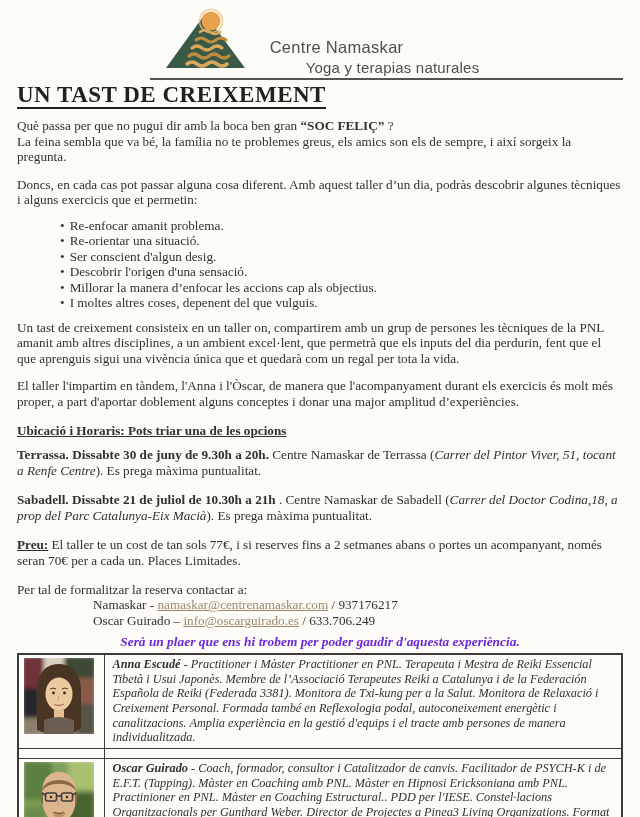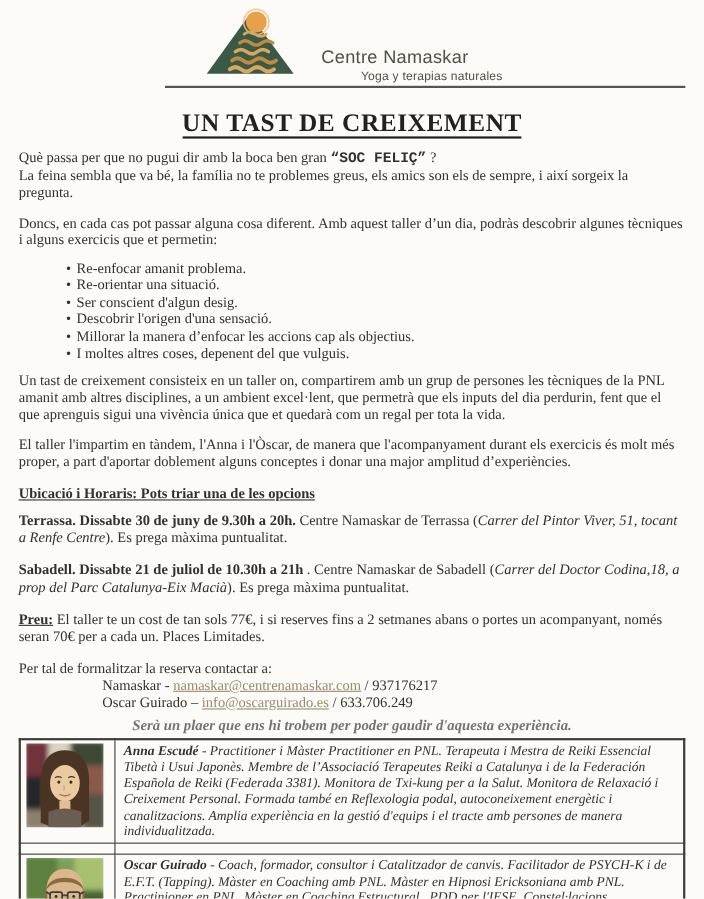--- a/index.html
+++ b/index.html
@@ -15,49 +15,49 @@
     padding:12px 17px 0 17px;
     overflow:hidden;
     position:relative;
     background: var(--paper, #fcfbf7);
   }
   
   .header { display:flex; justify-content:center; align-items:flex-end; gap:13px; height:64px; }
   .logo-mark { flex:0 0 auto; }
   .logo-text { margin-top:20px; font-family:"Liberation Sans", sans-serif; color:#4e5145; }
   .logo-name { font-size:16.5px; letter-spacing:.3px; }
-  .logo-tagline { font-size:11px; padding-left:36px; margin-top:2px; letter-spacing:.2px; }
+  .logo-tagline { font-size:15px; padding-left:36px; margin-top:2px; letter-spacing:.2px; }
   .top-rule { height:2px; background:#55544f; margin-left:133px; margin-top:2px; }
   
-  .title-wrap { text-align:center; margin-top:20px; }
+  .title-wrap { text-align:left; margin-top:3px; }
   .doc-title {
     display:inline-block; font-size:23px; font-weight:bold; letter-spacing:.5px;
     color:#21211d; border-bottom:2.5px solid #21211d; padding-bottom:0px; line-height:1.05;
   }
   
   .bodytext { font-size:13.2px; line-height:1.18; }
   p.para { margin-top:12px; }
   p.para.first { margin-top:9px; }
-  b.inlinebold { font-weight:bold;font-family:Liberation Mono, monospace; }
+  b.inlinebold { font-weight:bold; }
   .bullets { list-style:none; margin-top:10px; padding-left:43px; }
   .bullets li { line-height:1.17; }
   .bullets li::before { content:"\2022"; margin-right:5px; }
   .section-heading { margin-top:13px; font-weight:bold; text-decoration:underline; font-size:13.2px; }
   .option { margin-top:9px; }
   .option + .option { margin-top:14px; }
   .opt-bold { font-weight:bold; }
   .opt-italic { font-style:italic; }
   .price-para { margin-top:14px; }
   .price-label { font-weight:bold; text-decoration:underline; }
   .contact-intro { margin-top:13px; }
   .contact-lines { margin-left:76px; }
   .contact-line a { color: var(--link, #9c8a6e); text-decoration:underline; }
   .closing {
     text-align:center; font-weight:bold; font-style:italic;
-    font-size:13.4px; margin-top:6px; color:#737373;
+    font-size:13.4px; margin-top:6px; color:#6d28d9;
   }
   
   table.presenters { width:100%; border-collapse:collapse; margin-top:3px; border:2px solid #3c3b37; }
   table.presenters td { border:1.5px solid #3c3b37; vertical-align:top; }
   td.photo-cell { width:86px; padding:3px 8px 3px 5px; }
   td.bio-cell { padding:2px 8px 3px 8px; font-style:italic; font-size:12.3px; line-height:1.19; }
   .p-name { font-weight:bold; }
   tr.spacer td { height:10px; padding:0; }
   .photo-frame { width:70px; }
   .photo-frame svg { display:block; }

